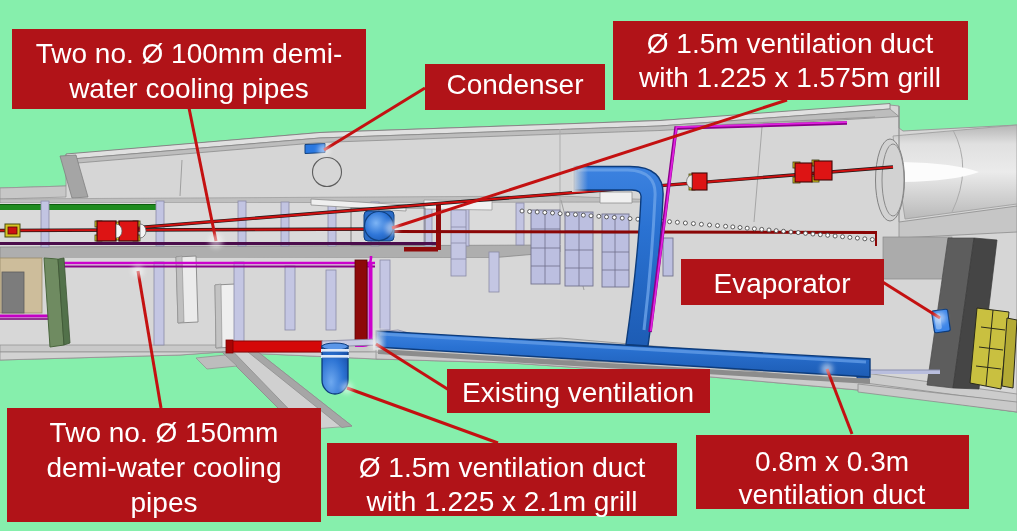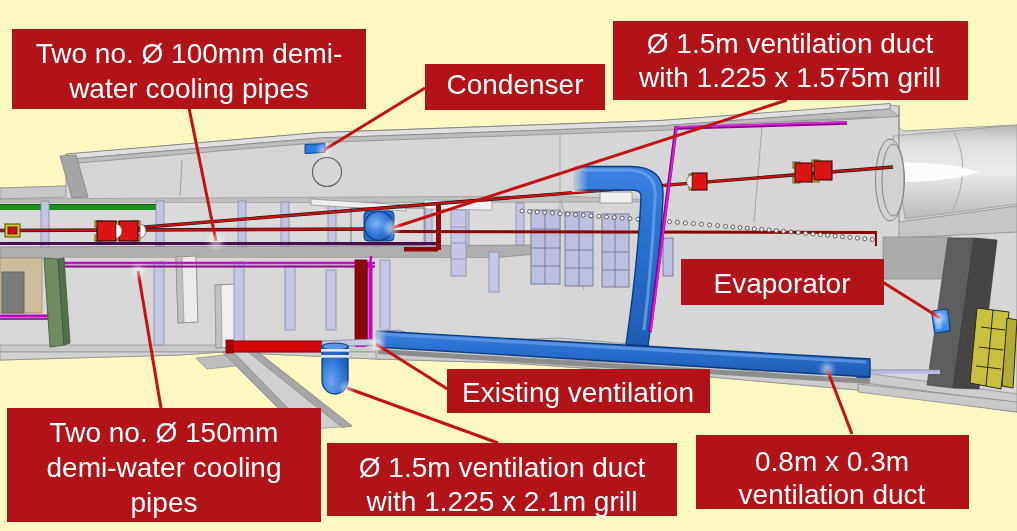--- a/index.html
+++ b/index.html
@@ -1,16 +1,16 @@
 <!DOCTYPE html>
 <html><head>
 <meta charset="utf-8">
 <style>
 html,body{margin:0;padding:0;background:#ffffff;}
-#wrap{position:relative;width:1017px;height:531px;overflow:hidden;background:#fef9c3;}
+#wrap{position:relative;width:1017px;height:531px;overflow:hidden;background:#86efac;}
 svg{display:block;}
 text{font-family:"Liberation Sans",sans-serif;fill:#ffffff;}
 </style>
 </head>
 <body>
 <div id="wrap">
 <svg width="1017" height="531" viewBox="0 0 1017 531">
 <defs>
 <linearGradient id="tubeG" x1="0" y1="0" x2="0" y2="1">
  <stop offset="0" stop-color="#b5b5b5"></stop>

